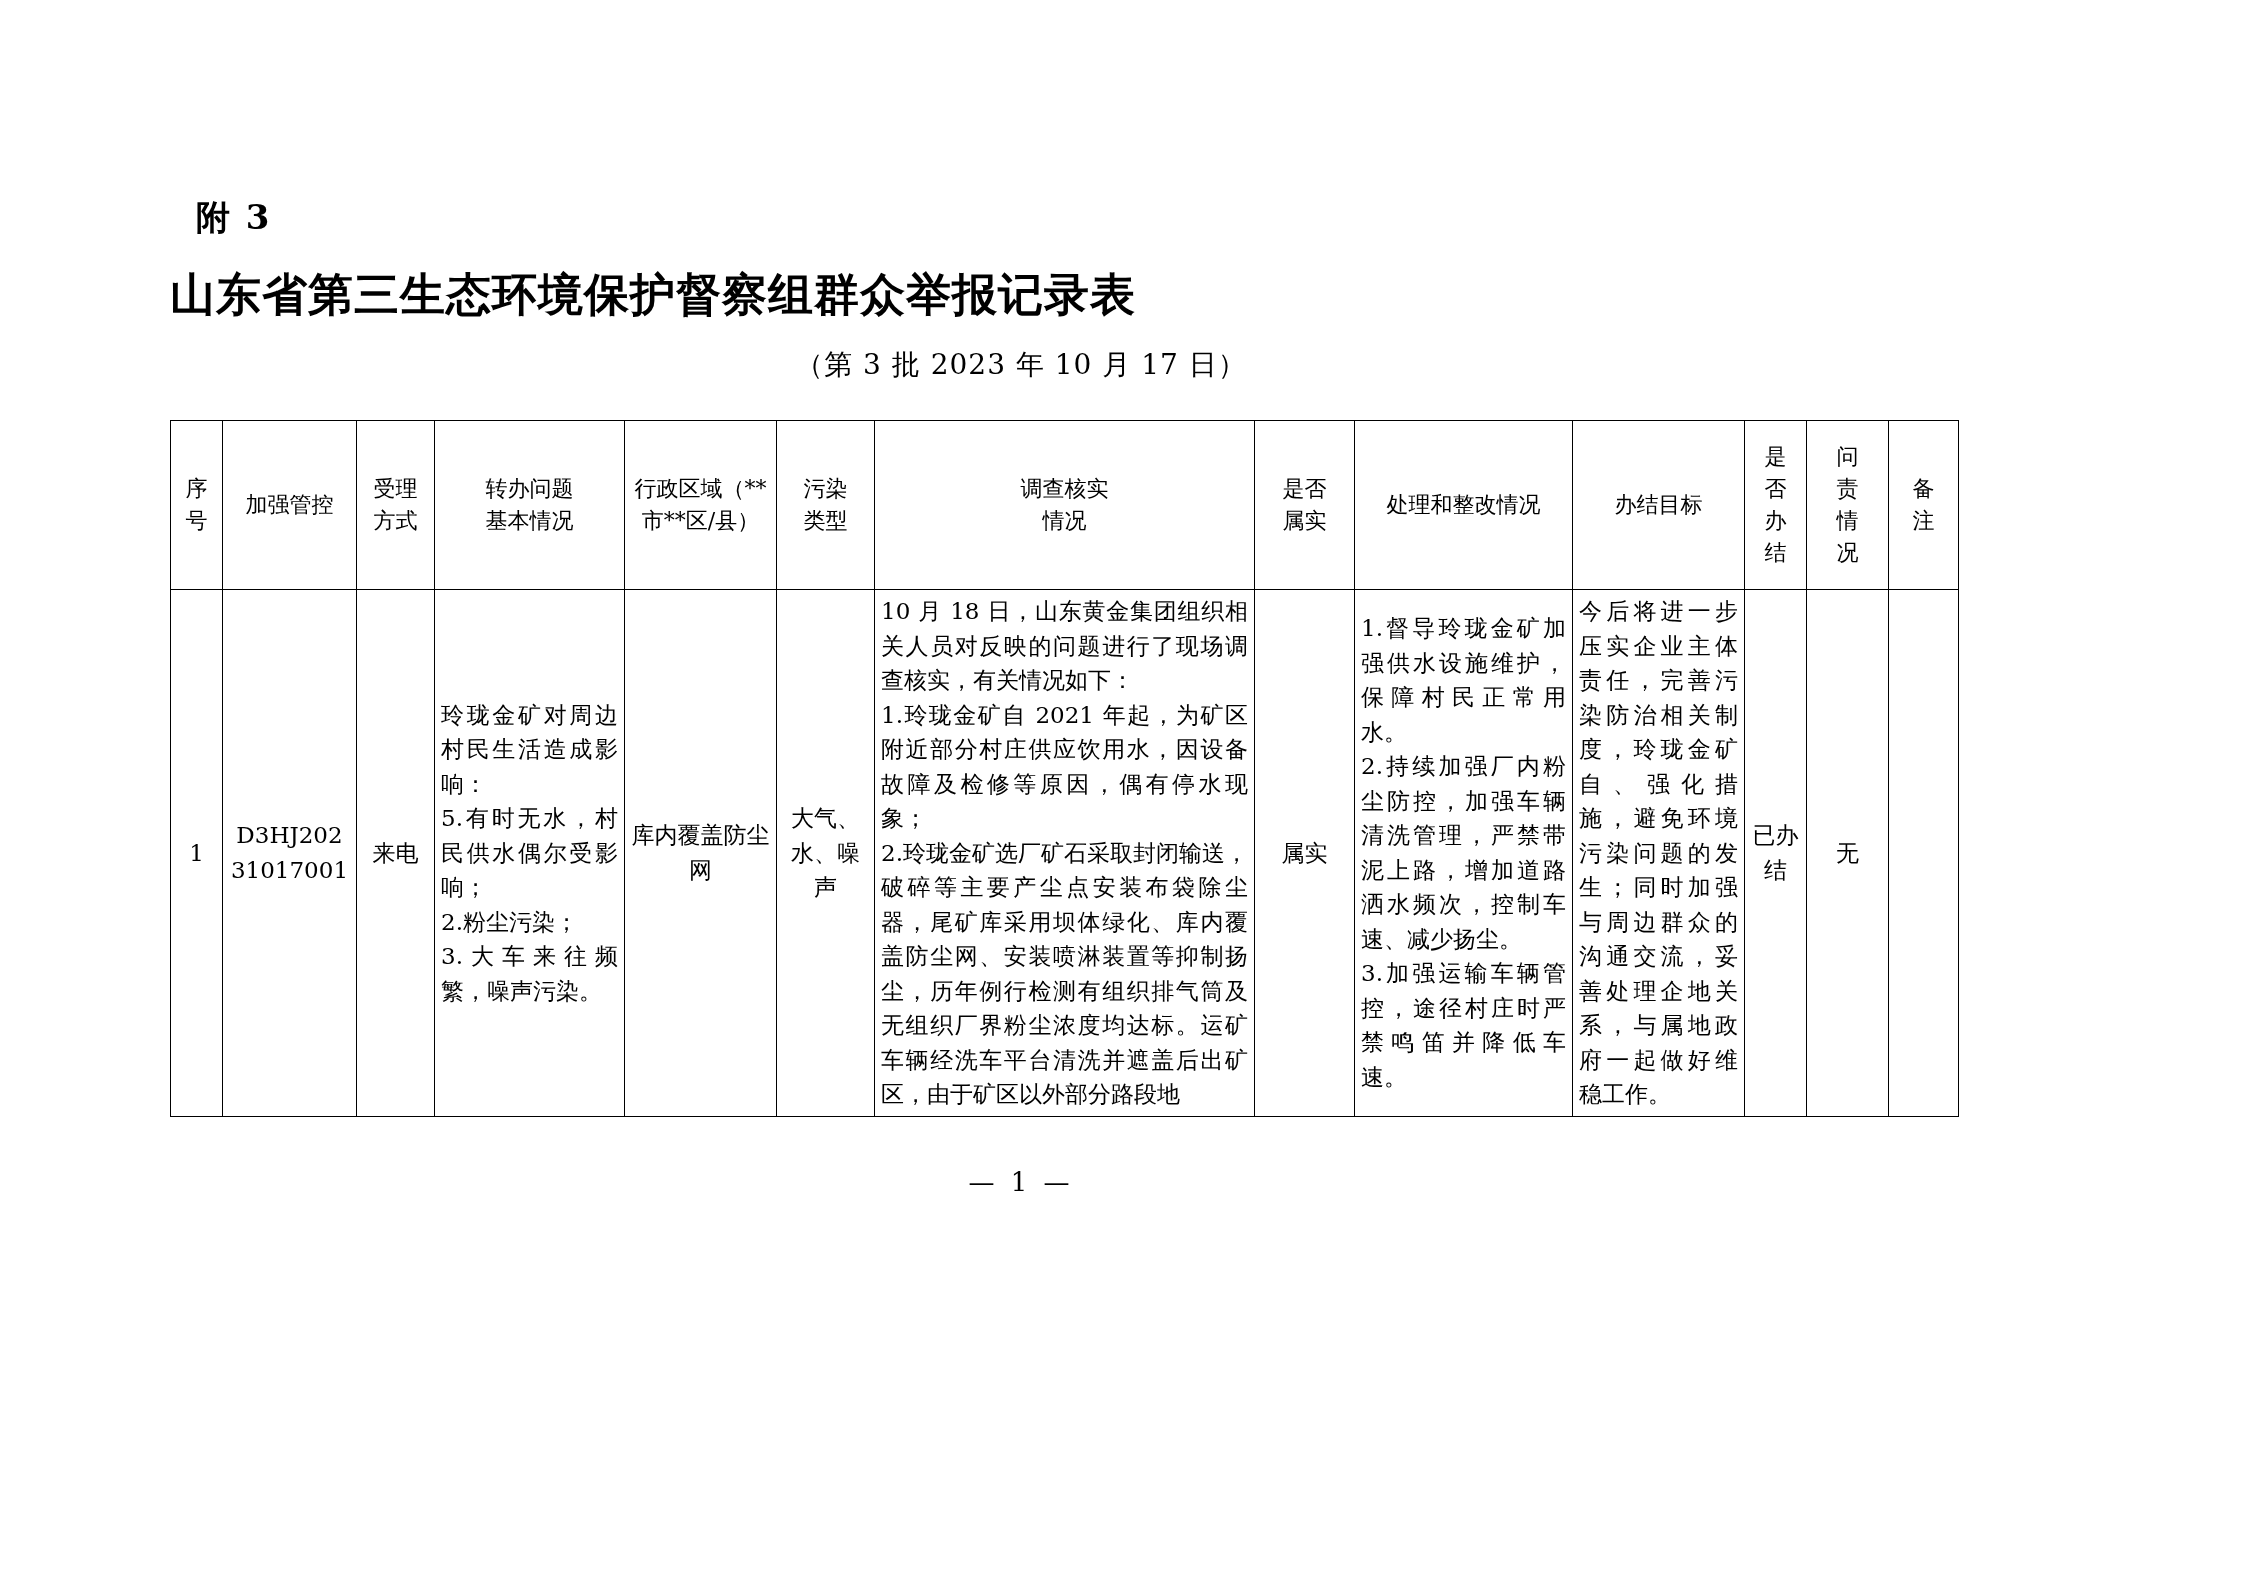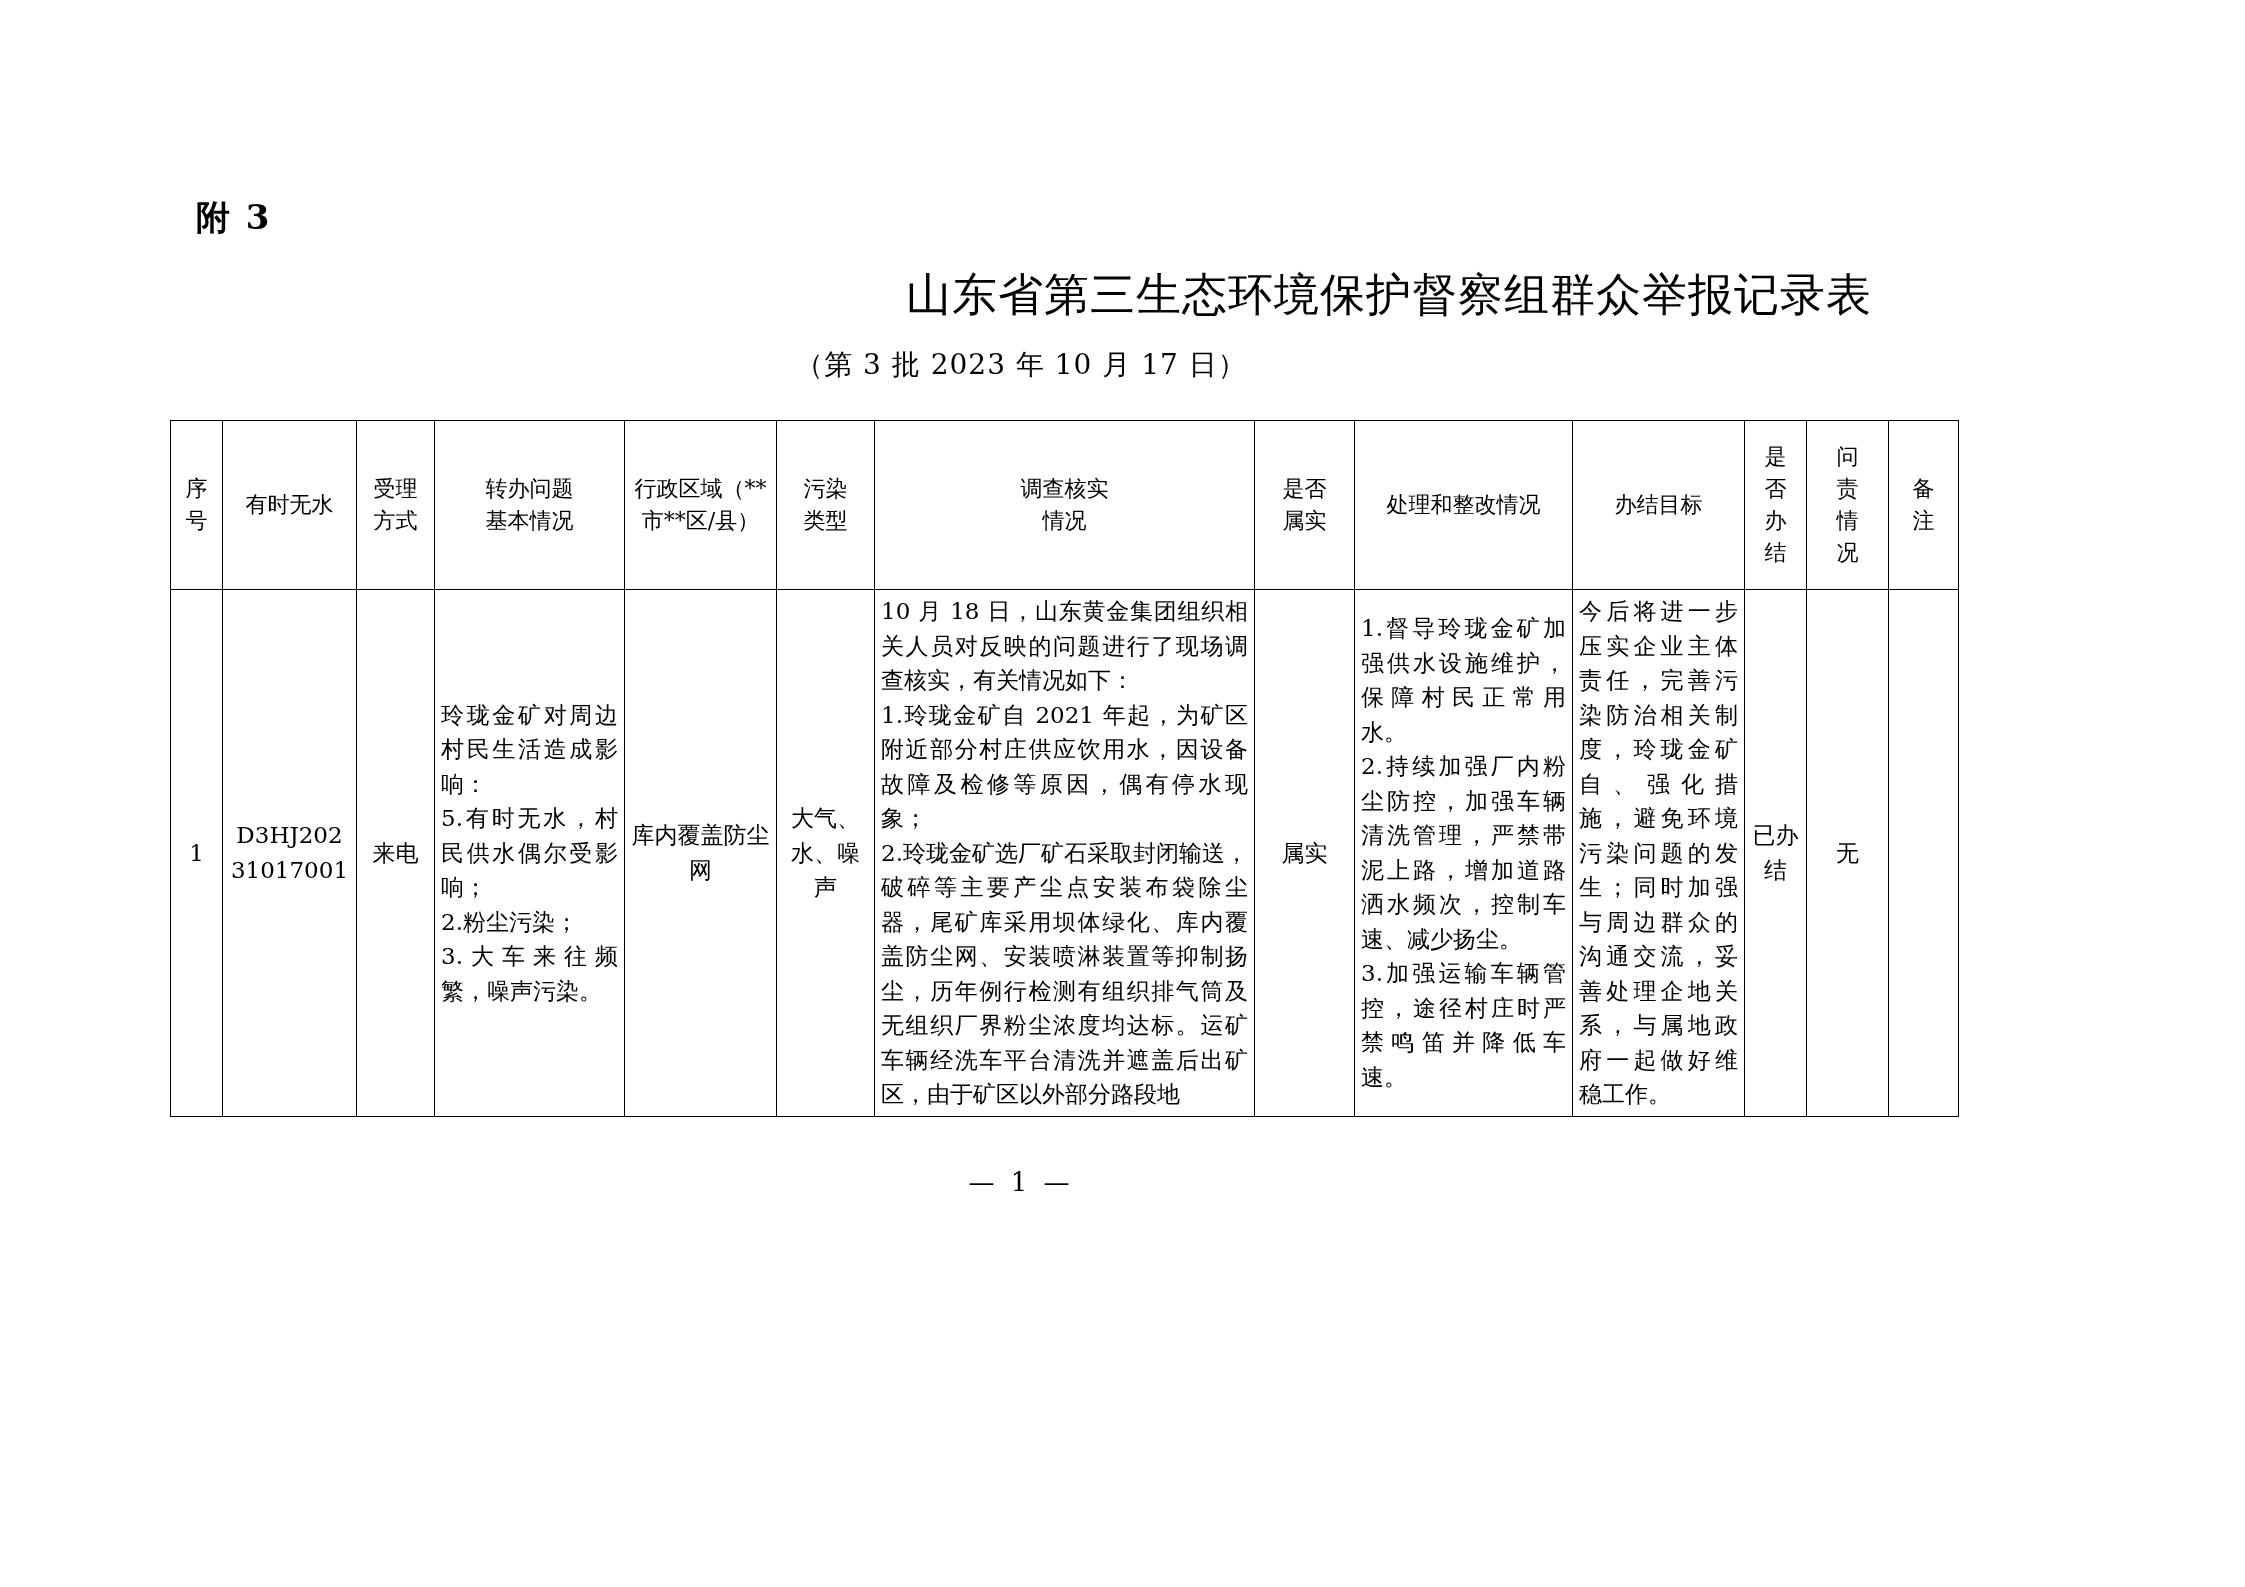--- a/index.html
+++ b/index.html
@@ -24,23 +24,23 @@
   .attach-label {
     position: absolute;
     left: 196px;
     top: 195px;
     font-size: 34px;
     font-weight: bold;
     font-family: "DejaVu Serif", "Liberation Serif", serif;
     letter-spacing: 2px;
   }
   .doc-title {
-    text-align: right;
+    text-align: left;
     font-size: 45px;
-    font-weight: normal;
+    font-weight: bold;
     letter-spacing: 1px;
     padding-top: 268px;
     line-height: 1.2;
   }
   .doc-subtitle {
     text-align: center;
     font-size: 28px;
     letter-spacing: 1px;
     margin-top: 24px;
     font-family: "DejaVu Serif", "Liberation Serif", serif;
@@ -122,21 +122,21 @@
       <col class="c-handle">
         <col class="c-goal">
         <col class="c-done">
         <col class="c-account">
         <col class="c-remark">
     </colgroup>
     <thead>
       <tr>
         <td class="hdr-2line">序
 号</td>
-        <td class="hdr-2line">有时无水</td>
+        <td class="hdr-2line">加强管控</td>
         <td class="hdr-2line">受理
 方式</td>
         <td class="hdr-2line">转办问题
 基本情况</td>
         <td class="hdr-2line">行政区域（**
 市**区/县）</td>
         <td class="hdr-2line">污染
 类型</td>
         <td class="hdr-2line">调查核实
 情况</td>

